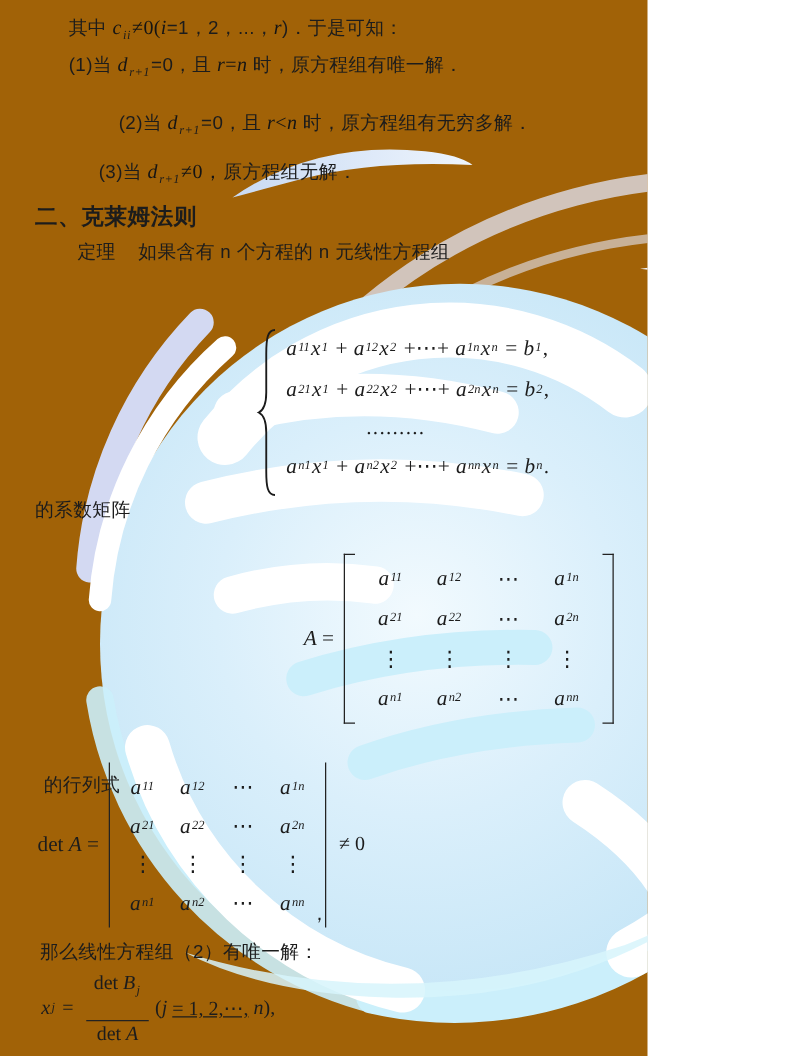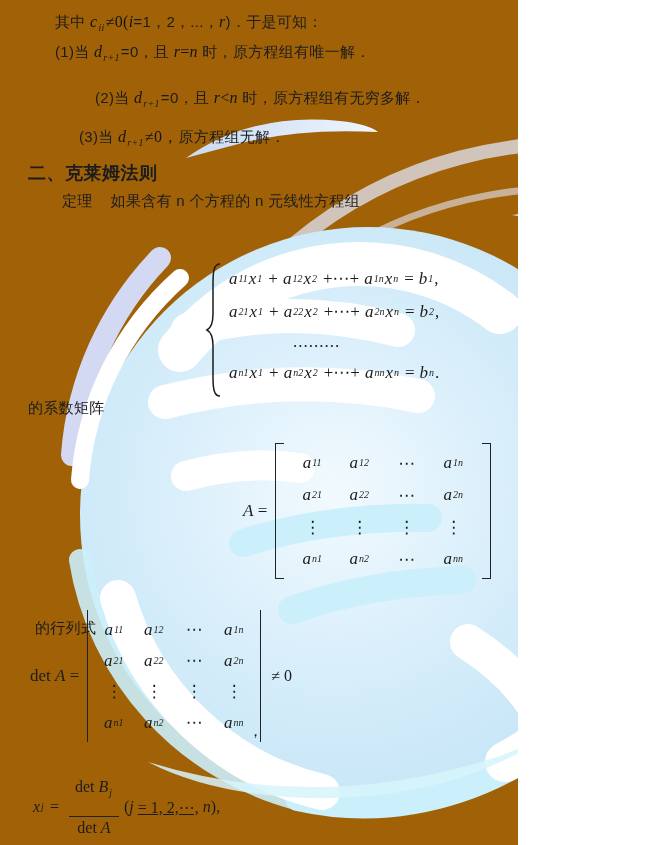--- a/index.html
+++ b/index.html
@@ -302,20 +302,21 @@
         <span class="mcell">
             <span class="v">a</span>
             <sub class="s">nn</sub>
           </span>
       </div>
       <div class="dbar r"></div>
       <span class="neq">≠ 0</span>
       <span class="abs cn" style="left:218px;top:112px;">，</span>
     </div>
 
+    <div class="abs cn" style="left:32px;top:752px;">那么线性方程组（2）有唯一解：</div>
 
     <div class="abs sol" style="left:33px;top:778px;">
       <span class="v">x</span>
         <sub class="s">j</sub>
       <span class="op">=</span>
       <span class="frac">
         <span class="num"><span class="opn">det</span> <span class="v">B</span><sub class="s">j</sub></span>
         <span class="den"><span class="opn">det</span> <span class="v">A</span></span>
       </span>
       <span class="opn">(</span>

